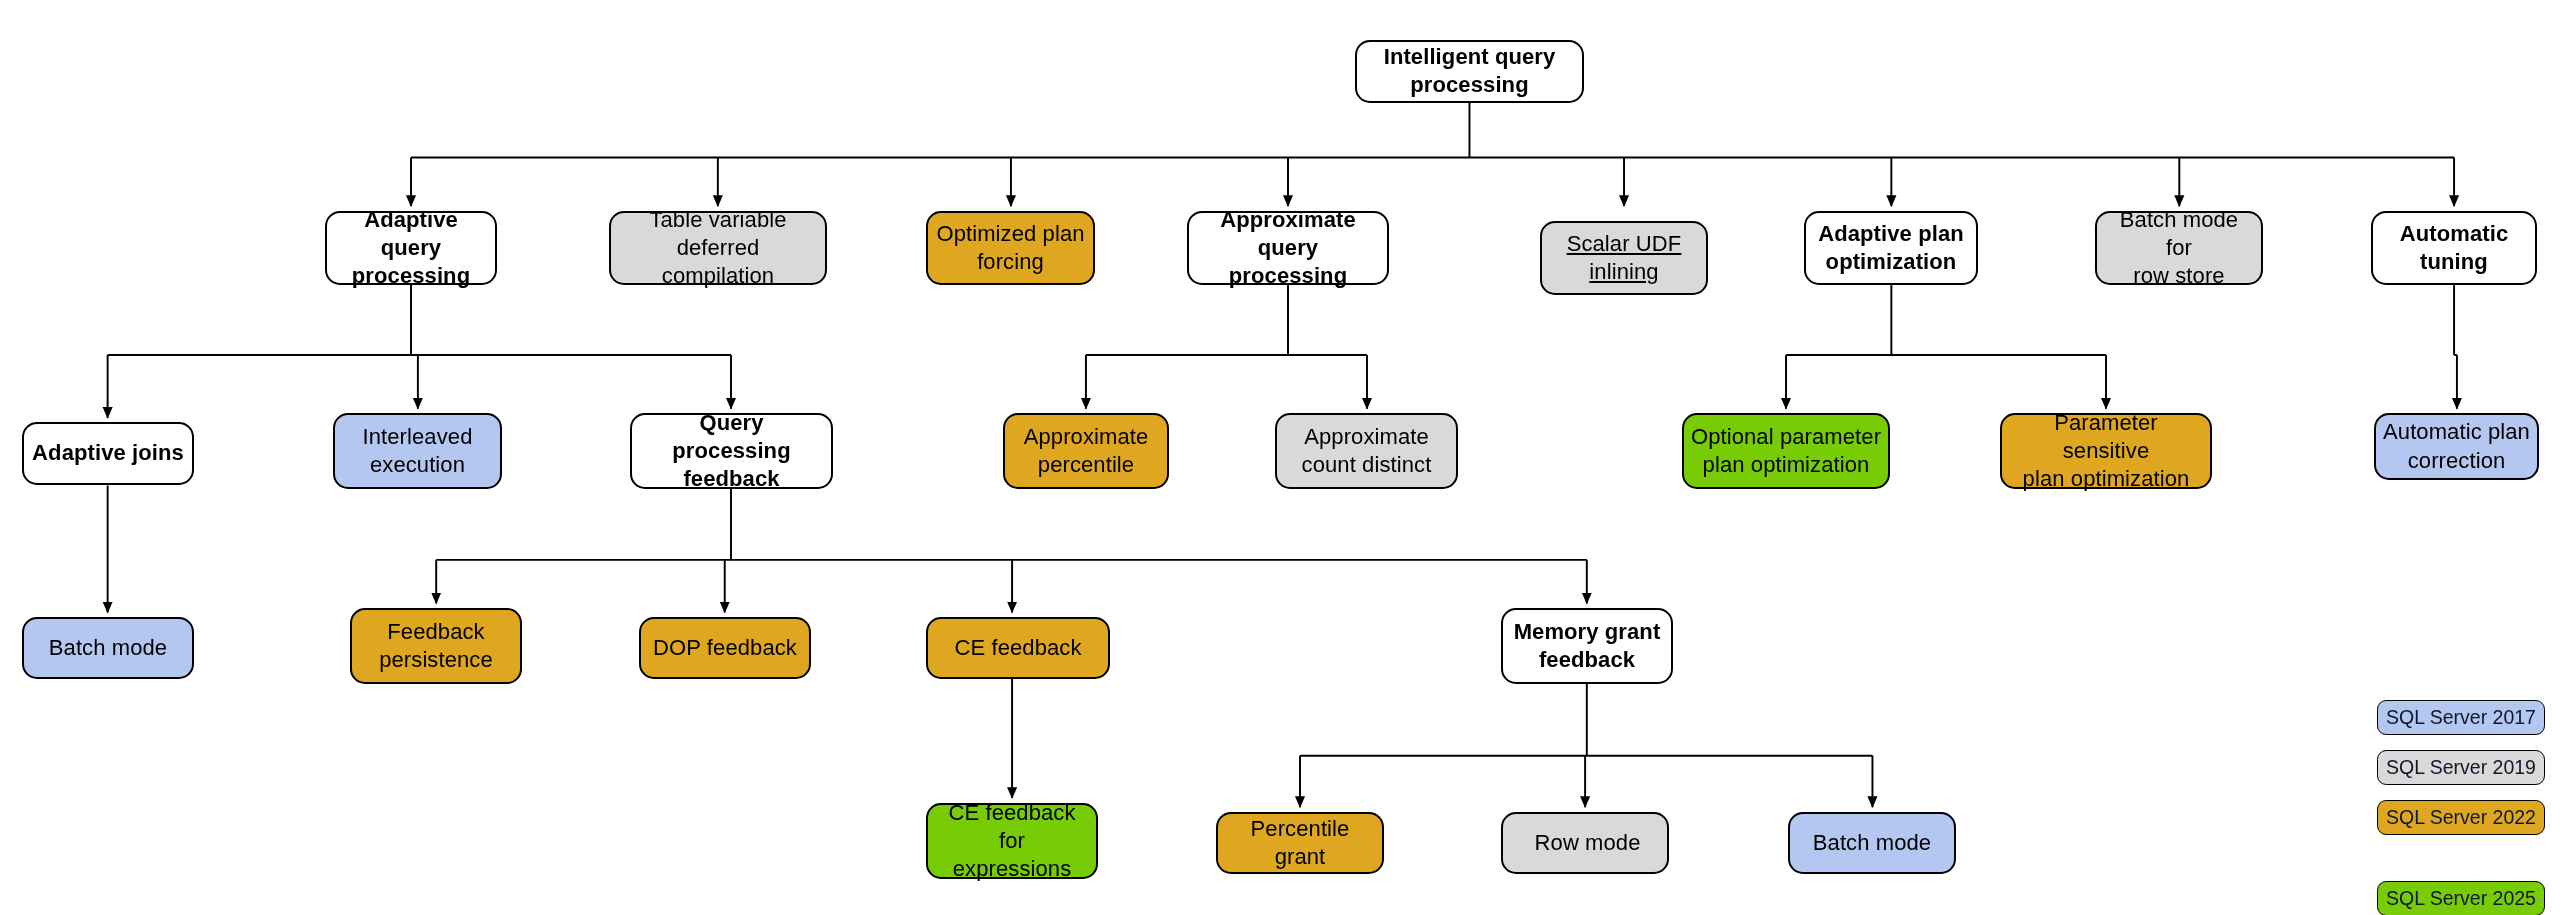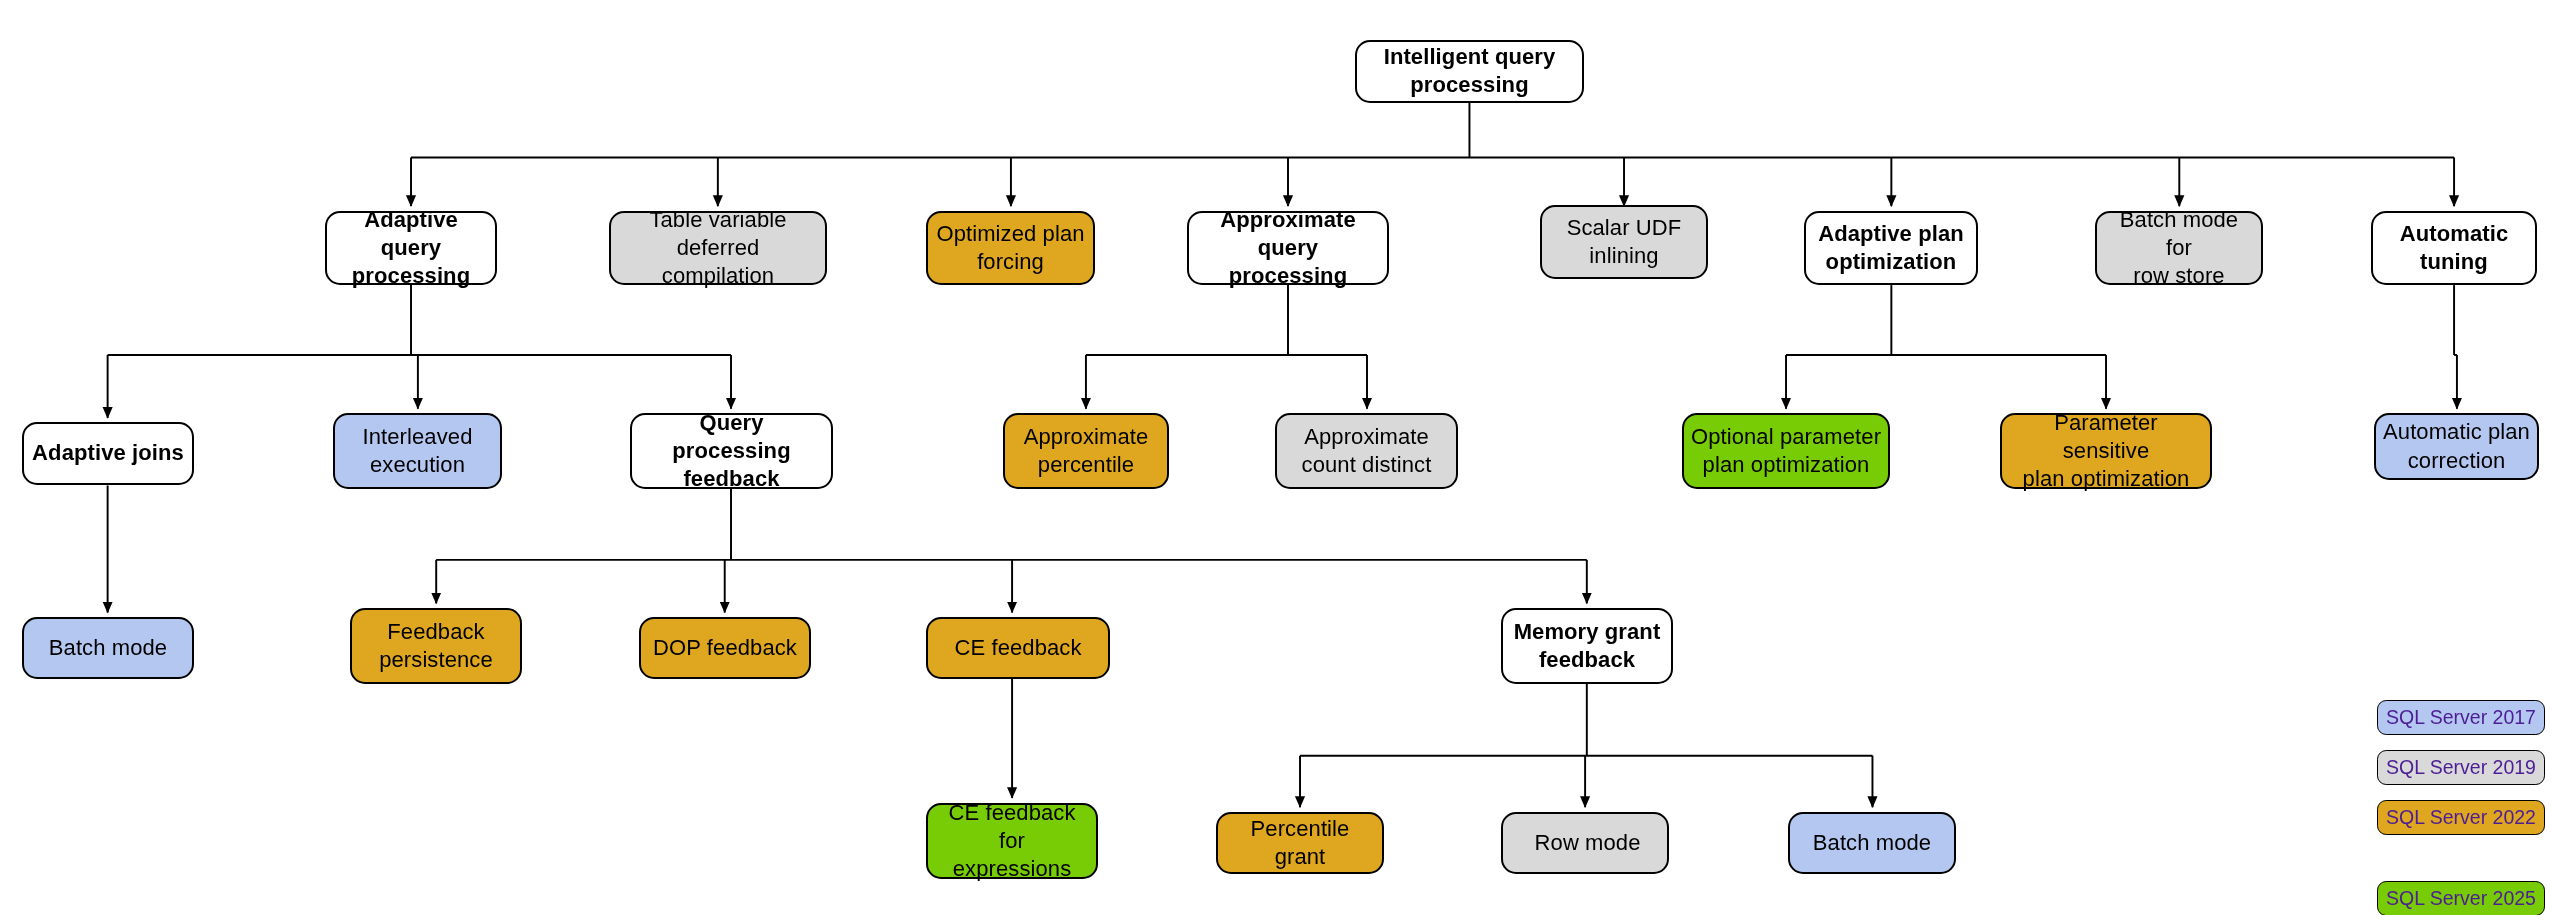--- a/index.html
+++ b/index.html
@@ -44,21 +44,21 @@
   .legend-item {
     position: absolute;
     box-sizing: border-box;
     border: 1.7px solid #000000;
     border-radius: 9.2px;
     background: #ffffff;
     display: flex;
     align-items: center;
     justify-content: center;
     font-size: 19.5px;
-    color: #4c1d95;
+    color: #0f172a;
     white-space: nowrap;
   }
 </style>
 </head>
 <body>
 
 <div id="canvas">
   <svg id="edge-layer" viewBox="0 0 4500 1600" width="2576" height="916" xmlns="http://www.w3.org/2000/svg">
     <defs>
       <marker id="arrowhead" markerWidth="7" markerHeight="7" refX="5.6" refY="3" orient="auto" markerUnits="strokeWidth">
@@ -111,21 +111,21 @@
       <div class="node bold" style="left: 1355px; top: 20.6px; width: 229px; height: 63px; background: rgb(255, 255, 255); margin-top: 19px;">Intelligent query
 processing</div>
       <div class="node bold" style="left: 325px; top: 211px; width: 172px; height: 74px; background: rgb(255, 255, 255);">Adaptive query
 processing</div>
       <div class="node" style="left: 609px; top: 211px; width: 218px; height: 74px; background: rgb(217, 217, 217);">Table variable
 deferred compilation</div>
       <div class="node" style="left: 926px; top: 211px; width: 169px; height: 74px; background: rgb(223, 167, 31);">Optimized plan
 forcing</div>
       <div class="node bold" style="left: 1187px; top: 211px; width: 202px; height: 74px; background: rgb(255, 255, 255);">Approximate
 query processing</div>
-      <div class="node" style="left: 1540px; top: 205px; width: 168px; height: 74px; background: rgb(217, 217, 217);">Scalar UDF
+      <div class="node" style="left: 1540px; top: 221px; width: 168px; height: 74px; background: rgb(217, 217, 217); text-decoration: underline;">Scalar UDF
 inlining</div>
       <div class="node bold" style="left: 1804px; top: 211px; width: 174px; height: 74px; background: rgb(255, 255, 255);">Adaptive plan
 optimization</div>
       <div class="node" style="left: 2095px; top: 211px; width: 168px; height: 74px; background: rgb(217, 217, 217);">Batch mode for
 row store</div>
       <div class="node bold" style="left: 2371px; top: 211px; width: 166px; height: 74px; background: rgb(255, 255, 255);">Automatic
 tuning</div>
       <div class="node bold" style="left: 22px; top: 422px; width: 172px; height: 63px; background: rgb(255, 255, 255);">Adaptive joins</div>
       <div class="node" style="left: 333px; top: 413px; width: 169px; height: 76px; background: rgb(180, 199, 240);">Interleaved
 execution</div>

